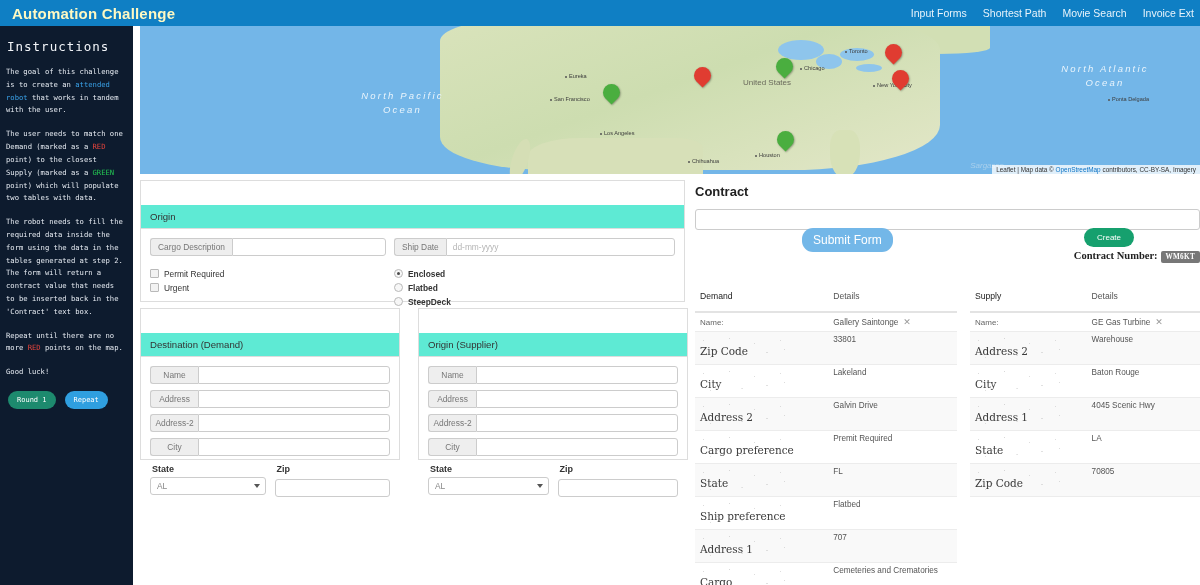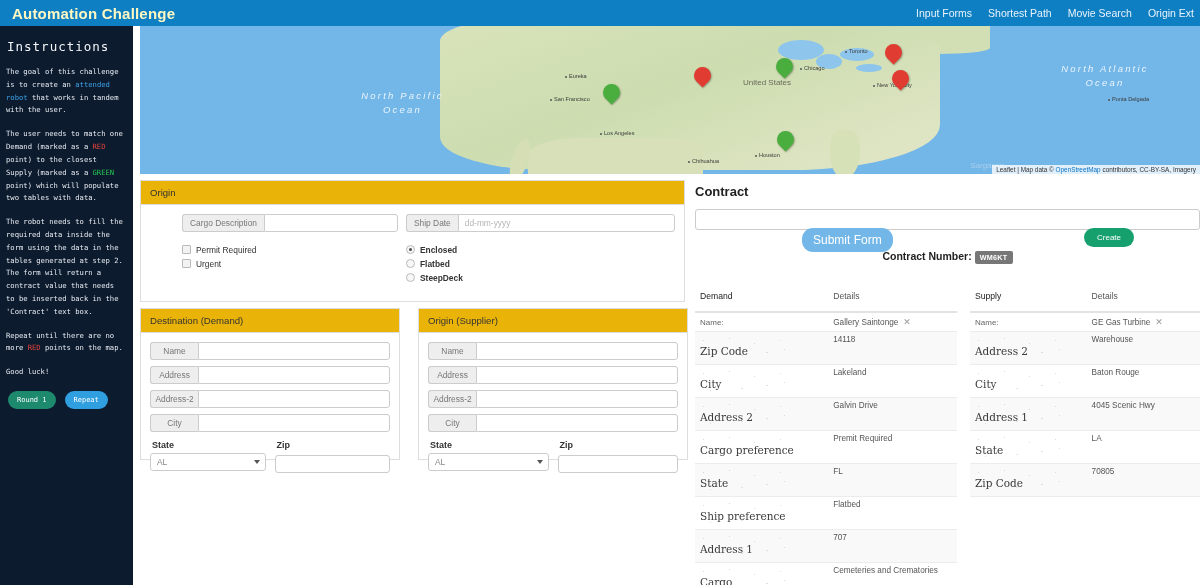--- a/index.html
+++ b/index.html
@@ -181,25 +181,26 @@
     pointer-events: none;
   }
 
   
   .panel {
     position: absolute;
     border: 1px solid #dddddd;
     background: #ffffff;
   }
   .panel-head {
-    background: #eab308;
+    background: #5eead4;
     border-bottom: 1px solid #dddddd;
     padding: 6px 9px;
     font-size: 9.6px;
     color: #333333;
+    margin-top: 24px;
   }
   .panel-body { padding: 9px; }
 
   #origin-panel      { left: 140px; top: 180px; width: 545px; height: 122px; }
   #destination-panel { left: 140px; top: 308px; width: 260px; height: 152px; }
   #supplier-panel    { left: 418px; top: 308px; width: 270px; height: 152px; }
 
   
   .igroup { display: flex; align-items: stretch; margin-bottom: 6px; }
   .iaddon {
@@ -221,21 +222,21 @@
     font-size: 8.4px;
     color: #555555;
     padding: 3px 6px;
     outline: none;
     min-width: 0;
     background: #ffffff;
   }
   .ifield::placeholder { color: #b5b5b5; }
 
   .row-split { display: flex; gap: 0; align-items: flex-start; }
-  .col-left  { width: 216px; margin-left: 32px; }
+  .col-left  { width: 236px; }
   .col-right { flex: 1; padding-left: 8px; }
 
   .check-row, .radio-row {
     display: flex; align-items: flex-start;
     gap: 5px; margin-bottom: 4px;
     font-size: 8.4px; color: #333333;
   }
   .radio-row { font-weight: bold; }
   .cbox {
     width: 9px; height: 9px;
@@ -326,23 +327,24 @@
   .btn-create {
     position: absolute; left: 389px; top: 0;
     background: #16a06e; color: #ffffff;
     border: none; border-radius: 11px;
     font-size: 8px; padding: 5px 13px;
     cursor: pointer; white-space: nowrap;
   }
   .contract-number {
     position: absolute; left: 695px; top: 250px;
     width: 505px;
-    text-align: center;
+    text-align: right;
     font-size: 10.5px; font-weight: bold;
     color: #222222;
+    font-family: Liberation Serif, serif;
   }
   .cn-badge {
     display: inline-block;
     background: #777777;
     color: #ffffff;
     font-size: 7.2px; font-weight: bold;
     border-radius: 2px;
     padding: 2px 5px;
     margin-left: 3px;
     vertical-align: middle;
@@ -411,21 +413,21 @@
 </style>
 </head>
 <body>
 
 <div class="navbar">
   <div class="brand">Automation Challenge</div>
   <div class="nav-links">
     <span class="nav-link">Input Forms</span>
     <span class="nav-link">Shortest Path</span>
     <span class="nav-link">Movie Search</span>
-    <span class="nav-link">Origin Ext</span>
+    <span class="nav-link">Invoice Ext</span>
   </div>
 </div>
 
 <div class="sidebar">
   <div class="sb-title">Instructions</div>
 
   <p class="sb-p"><span>The goal of this challenge is to create an </span><span class="hl-blue">attended robot</span><span> that works in tandem with the user.</span></p>
 
   <p class="sb-p"><span>The user needs to match one Demand (marked as a </span><span class="hl-red">RED</span><span> point) to the closest Supply (marked as a </span><span class="hl-green">GREEN</span><span> point) which will populate two tables with data.</span></p>
 
@@ -619,21 +621,21 @@
     <div class="dt-c2">Details</div>
   </div>
 
   <div class="dt-row">
     <div class="dt-c1 plain-key">Name:</div>
     <div class="dt-c2"><span>Gallery Saintonge</span><span class="xmark">✕</span></div>
   </div>
 
   <div class="dt-row tall alt">
     <div class="dt-c1"><span class="cap-label">Zip Code<span class="noise"></span></span></div>
-    <div class="dt-c2">14118</div>
+    <div class="dt-c2">33801</div>
   </div>
   <div class="dt-row tall">
     <div class="dt-c1"><span class="cap-label">City<span class="noise"></span></span></div>
     <div class="dt-c2">Lakeland</div>
   </div>
   <div class="dt-row tall alt">
     <div class="dt-c1"><span class="cap-label">Address 2<span class="noise"></span></span></div>
     <div class="dt-c2">Galvin Drive</div>
   </div>
   <div class="dt-row tall">

